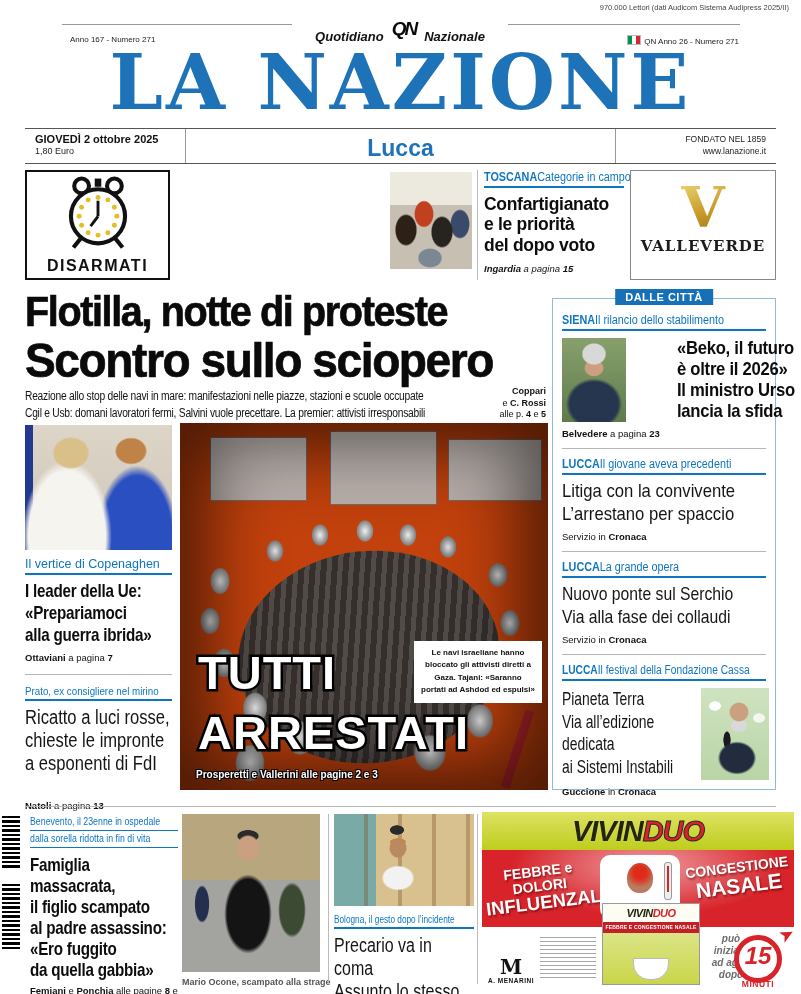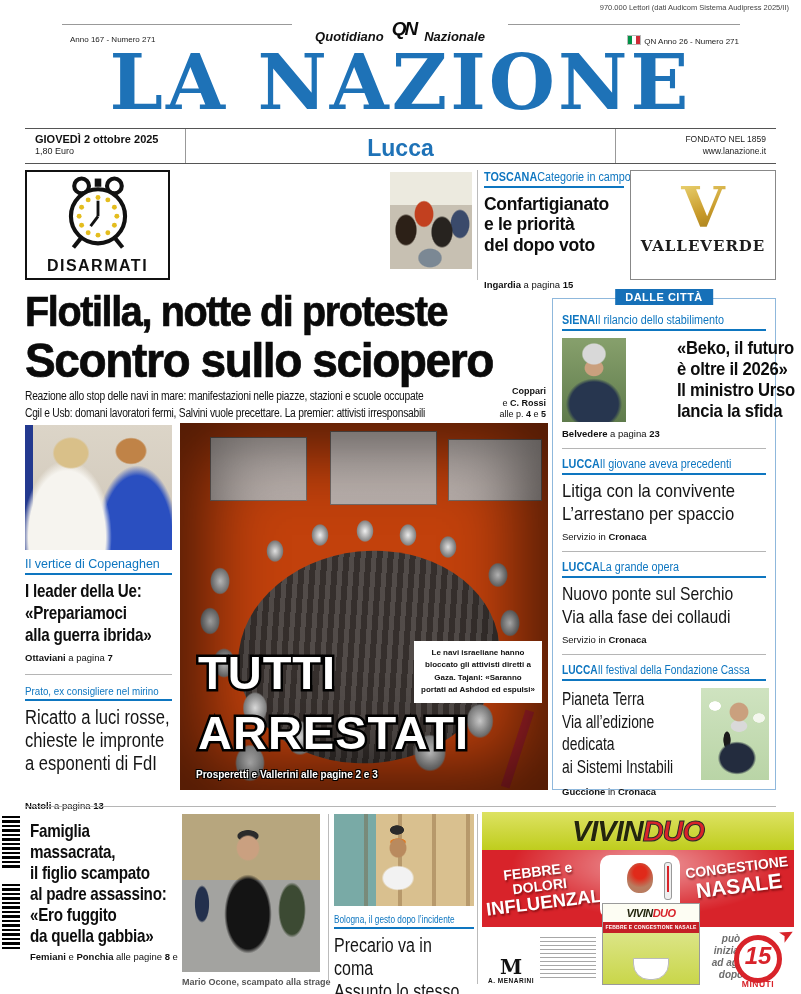--- a/index.html
+++ b/index.html
@@ -203,21 +203,21 @@
       radial-gradient(16px 24px at 70px 52px,#3a4a6b 0 55%,transparent 62%),
       radial-gradient(20px 16px at 40px 86px,#7b8894 0 55%,transparent 62%),
       linear-gradient(180deg,#eceadf 0 34%,#c7c0b2 34% 100%);"></div>
   <div class="abs vdiv" style="left:477px;top:170px;height:110px;"></div>
 
   <div class="abs" style="left:484px;top:170px;width:140px;">
     <div class="kick"><span class="seg sx90"><span class="b">TOSCANA </span><span>Categorie in campo</span></span></div>
     <div class="hl ml" style="font-size:17.5px;line-height:1.17;margin-top:6px;">Confartigianato
 e le priorità
 del dopo voto</div>
-    <div class="byl seg" style="margin-top:24px;"><span class="b">Ingardia</span><span> a pagina </span><span class="b">15</span></div>
+    <div class="byl seg" style="margin-top:8px;font-style:italic;"><span class="b">Ingardia</span><span> a pagina </span><span class="b">15</span></div>
   </div>
 
   <div class="abs vv-box" style="left:630px;top:170px;width:146px;height:110px;">
     <div class="vv-v" style="margin-top:6px;">V</div>
     <div class="vv-name">VALLEVERDE</div>
   </div>
 
   <div class="abs lead-h sx92" style="left:25px;top:288px;width:620px;font-size:43px;line-height:46px;">Flotilla, notte di proteste</div>
   <div class="abs lead-h sx94" style="left:25px;top:334px;width:560px;font-size:49px;line-height:52px;">Scontro sullo sciopero</div>
   <div class="abs sf ml sx82" style="left:25px;top:388px;width:600px;">Reazione allo stop delle navi in mare: manifestazioni nelle piazze, stazioni e scuole occupate
@@ -313,20 +313,24 @@
       <div class="byl seg rbyl"><span class="b">Guccione</span><span> in </span><span class="b">Cronaca</span></div>
     </div>
   </div>
 
   <div class="abs rule" style="left:25px;top:806px;width:751px;"></div>
 
   <div class="abs barcode" style="left:2px;top:816px;width:18px;height:54px;"></div>
   <div class="abs barcode" style="left:2px;top:884px;width:18px;height:66px;"></div>
 
   <div class="abs" style="left:30px;top:814px;width:148px;">
+    <div style="font-size:11px;line-height:1.35;">
+      <span class="kline"><span class="sx80">Benevento, il 23enne in ospedale</span></span>
+      <span class="kline"><span class="sx80">dalla sorella ridotta in fin di vita</span></span>
+    </div>
     <div class="hl ml sx80" style="font-size:19px;line-height:1.11;margin-top:6px;width:186px;">Famiglia
 massacrata,
 il figlio scampato
 al padre assassino:
 «Ero fuggito
 da quella gabbia»</div>
     <div class="byl seg" style="margin-top:5px;"><span class="b">Femiani</span><span> e </span><span class="b">Ponchia</span><span> alle pagine </span><span class="b">8</span><span> e </span></div>
   </div>
 
   <div class="abs" style="left:182px;top:814px;width:138px;height:158px;background:

